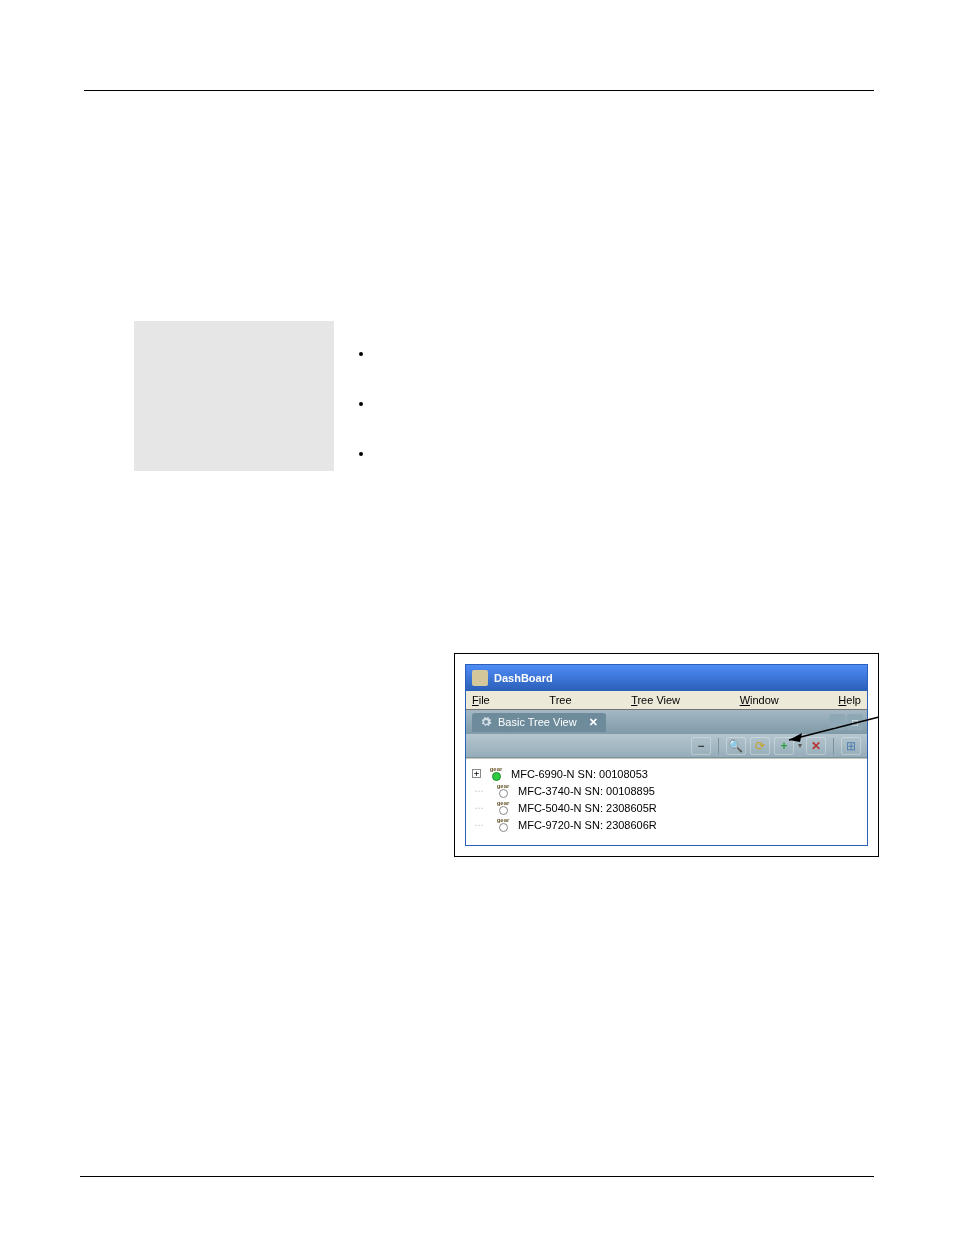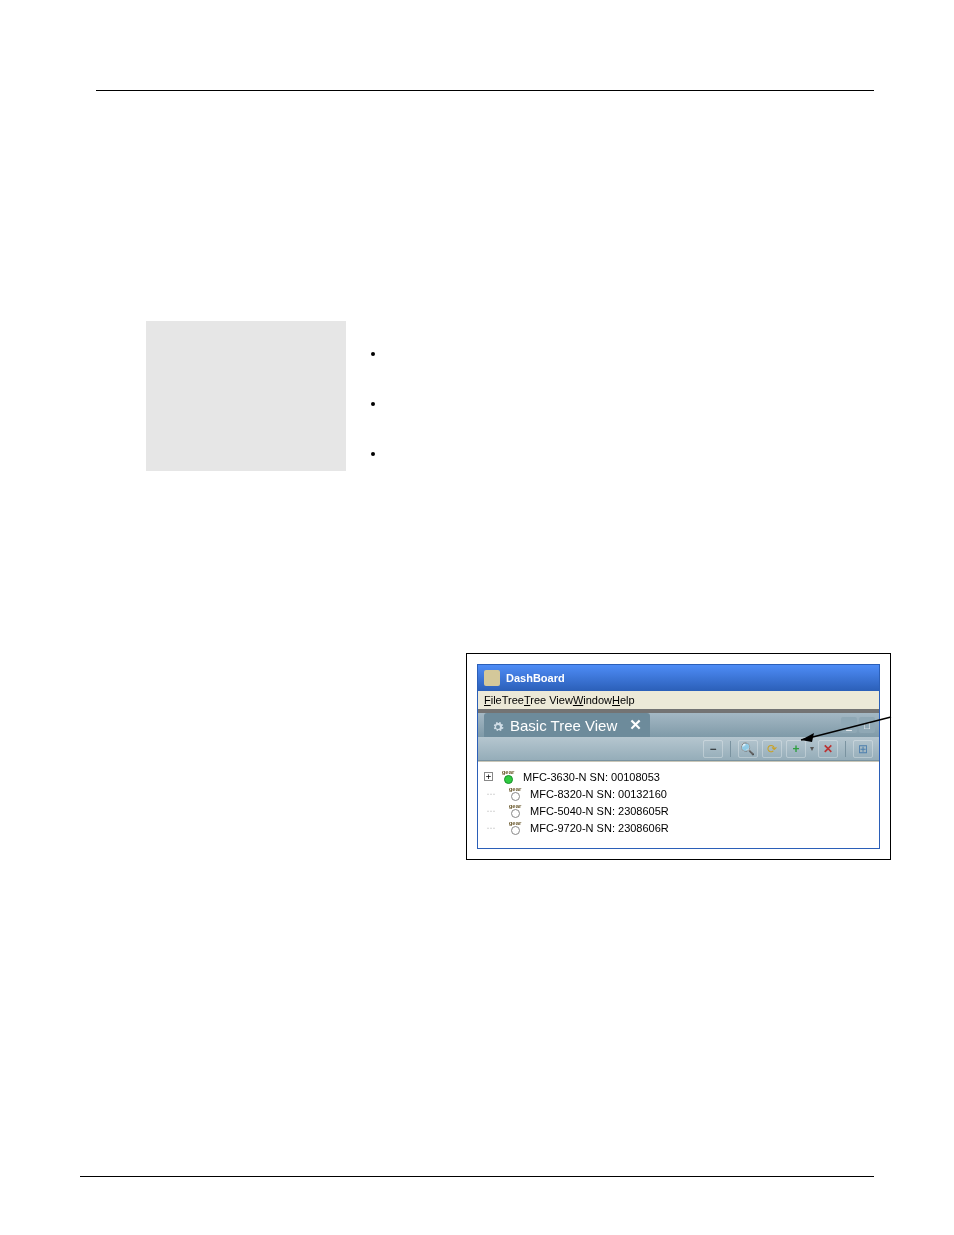--- a/index.html
+++ b/index.html
@@ -1,31 +1,31 @@
 <!DOCTYPE html>
 <html><head>
   <meta charset="utf-8">
   <style>
     * { box-sizing: border-box; margin: 0; padding: 0; }
     body { font-family: Arial, sans-serif; background: #fff; width: 954px; height: 1235px; position: relative; }
-    .page { padding: 90px 80px 40px 96px; }
+    .page { padding: 90px 80px 40px 48px; margin-left: 36px; }
     .hr-line { border-top: 1px solid #000; margin-bottom: 30px; }
     .content-area { position: relative; }
     .grey-box { position: absolute; left: 50px; top: 200px; width: 200px; height: 150px; background: #e6e6e6; }
     .bullets { position: absolute; left: 290px; top: 225px; font-size: 13px; }
     .bullets li { list-style: disc; margin-bottom: 35px; }
     .window-wrap { position: absolute; left: 370px; top: 532px; width: 425px; border: 1px solid #000; padding: 10px; }
     .dashboard-win { border: 1px solid #2b5fb8; background: #ece9d8; font-family: Tahoma, sans-serif; font-size: 11px; }
     .titlebar { background: linear-gradient(to bottom, #4e8cf6, #2b5fb8); height: 26px; display: flex; align-items: center; padding: 0 6px; color: #fff; font-weight: bold; }
     .titlebar-icon { width: 16px; height: 16px; background: #d4c89a; margin-right: 6px; display: inline-block; border-radius: 2px; }
-    .menubar { background: #ece9d8; display: flex; padding: 3px 6px; gap: 0; border-bottom: 4px solid #737373; }
+    .menubar { background: #ece9d8; display: flex; padding: 3px 6px; gap: 0; border-bottom: 1px solid #737373; justify-content: space-between; }
     .menubar span { cursor: default; }
     .menubar .u { text-decoration: underline; display: inline; }
     .tabbar { background: linear-gradient(to bottom, #a4b8c4, #7f9aa8); height: 24px; display: flex; align-items: center; padding: 0 6px; position: relative; }
-    .tab { background: #6d8b9b; color: #fff; padding: 3px 8px; border-radius: 3px 3px 0 0; display: flex; align-items: center; gap: 6px; font-size: 15px; }
+    .tab { background: #6d8b9b; color: #fff; padding: 3px 8px; border-radius: 3px 3px 0 0; display: flex; align-items: center; gap: 6px; font-size: 11px; }
     .cog-icon { width: 12px; height: 12px; display: inline-block; }
     .cog-icon svg { width: 12px; height: 12px; fill: #d0dde6; }
     .close-x { font-weight: bold; cursor: pointer; margin-left: 6px; }
     .tabbar-icons { position: absolute; right: 4px; display: flex; gap: 2px; align-items: center; }
     .tabbar-icons span { width: 16px; height: 16px; display: inline-flex; align-items: center; justify-content: center; background: #8fa8b5; border-radius: 2px; color: #fff; font-size: 10px; }
     .toolbar { background: linear-gradient(to bottom, #b5c6cf, #95adb9); height: 24px; display: flex; align-items: center; padding: 0 6px; justify-content: flex-end; gap: 4px; border-bottom: 1px solid #7a93a0; }
     .toolbar .btn { width: 20px; height: 18px; display: inline-flex; align-items: center; justify-content: center; border: 1px solid rgba(255,255,255,.3); border-radius: 2px; font-size: 12px; }
     .toolbar .sep { width: 1px; height: 16px; background: #7a93a0; margin: 0 3px; }
     .tree { background: #fff; padding: 6px 4px 12px 4px; border-top: 1px solid #cac7b8; }
     .tree-row { display: flex; align-items: center; padding: 1px 0; gap: 4px; font-size: 11px; color: #000; }
@@ -94,29 +94,29 @@
           <span class="sep"></span>
           <span class="btn" style="color:#4d7fae;">⊞</span>
         </div>
         <div class="tree">
           <div class="tree-row">
             <span class="expander">+</span>
             <span class="gear-badge">
               <span class="gear-text">gear</span>
               <span class="status-dot dot-green"></span>
             </span>
-            <span>MFC-3630-N SN: 00108053</span>
+            <span>MFC-6990-N SN: 00108053</span>
           </div>
           <div class="tree-row">
             <span class="tree-dots-connector">⋯</span>
             <span class="gear-badge">
               <span class="gear-text">gear</span>
               <span class="status-dot dot-white"></span>
             </span>
-            <span>MFC-8320-N SN: 00132160</span>
+            <span>MFC-3740-N SN: 00108895</span>
           </div>
           <div class="tree-row">
             <span class="tree-dots-connector">⋯</span>
             <span class="gear-badge">
               <span class="gear-text">gear</span>
               <span class="status-dot dot-white"></span>
             </span>
             <span>MFC-5040-N SN: 2308605R</span>
           </div>
           <div class="tree-row">

